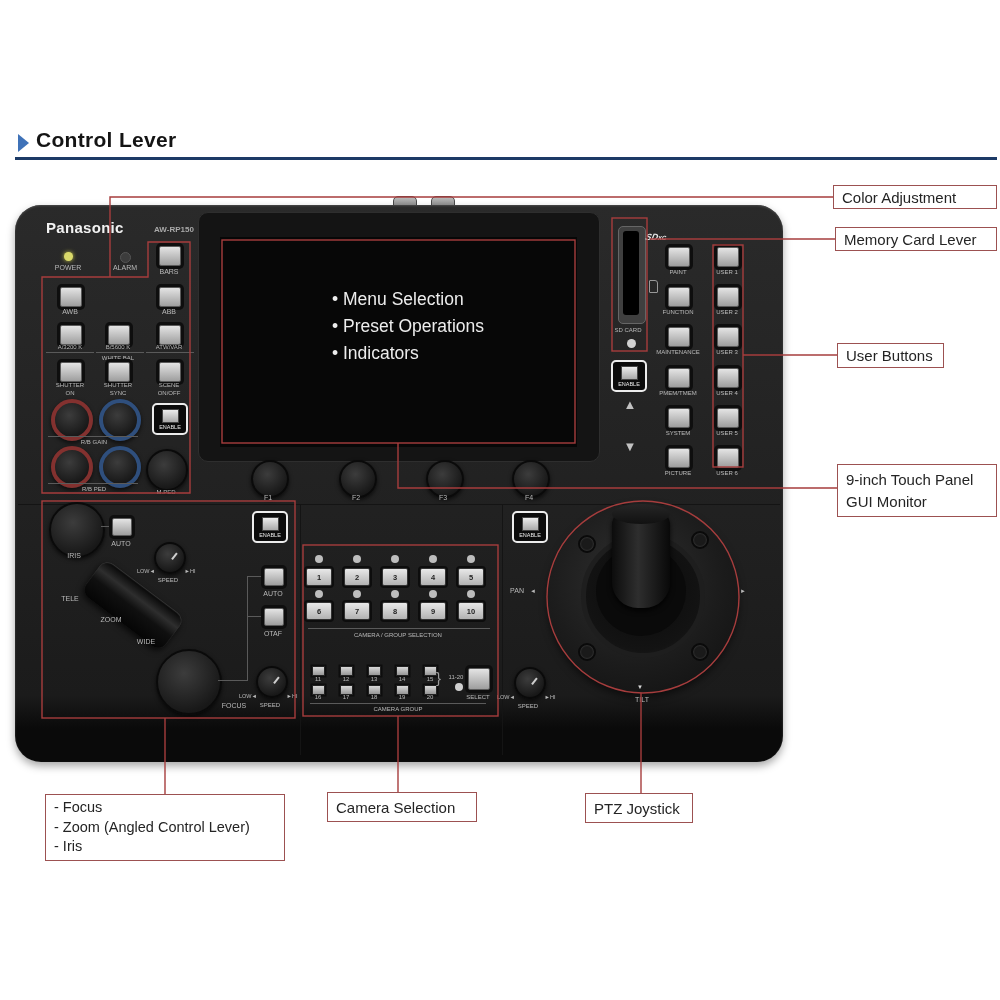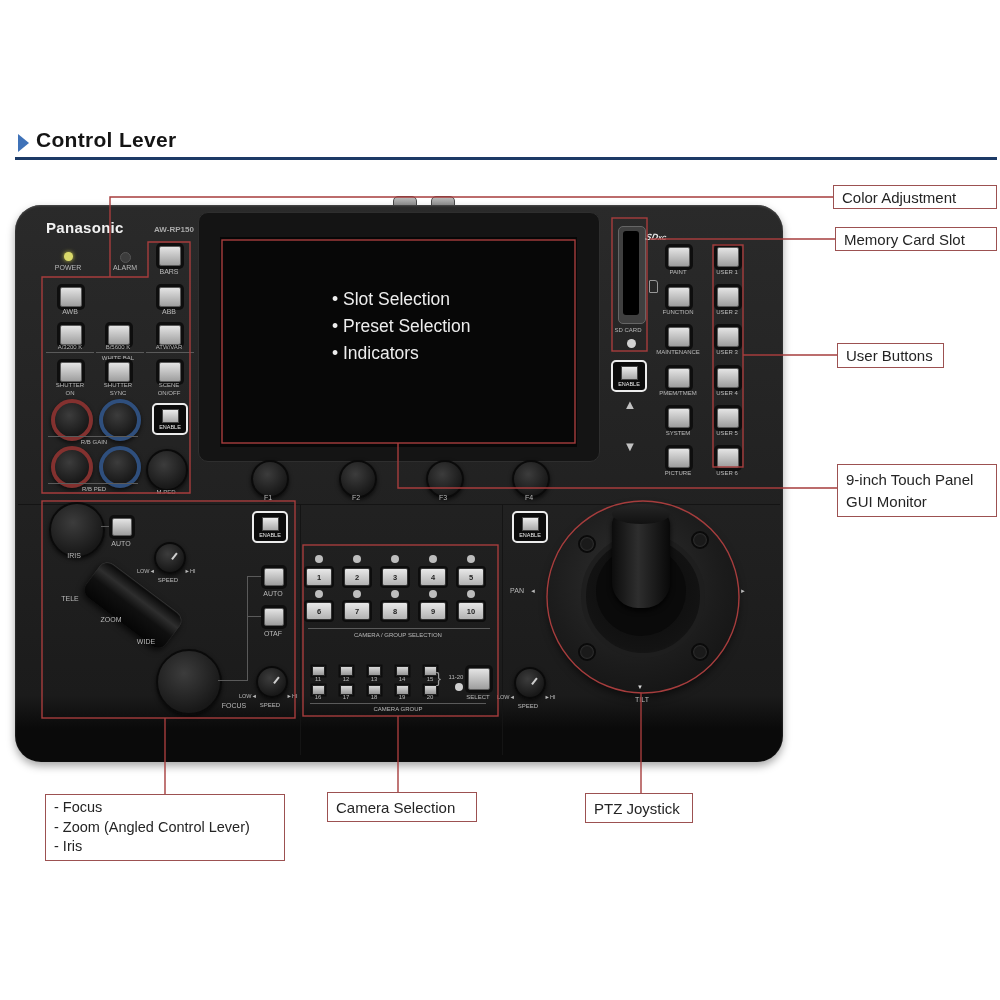--- a/index.html
+++ b/index.html
@@ -103,22 +103,22 @@
   <div class="knob ring-red" style="left:51px;top:446px;width:34px;height:34px;"></div>
   <div class="knob ring-blue" style="left:99px;top:446px;width:34px;height:34px;"></div>
   <div class="knob" style="left:146px;top:449px;width:38px;height:38px;"></div>
   <div class="line" style="left:48px;top:483px;width:90px;height:1px;"></div>
   <div class="lbl sm" style="left:50px;top:486px;width:88px;">R/B PED</div>
   <div class="lbl sm" style="left:144px;top:489px;width:44px;">M.PED</div>
 
   <div class="abs" style="left:198px;top:212px;width:400px;height:248px;background:#141414;border:1px solid #2e2e2e;border-radius:10px;"></div>
   <div class="abs" style="left:220px;top:237px;width:357px;height:210px;background:#070707;"></div>
   <div class="abs" style="left:332px;top:286px;">
-    <div class="bullet-line">Slot Selection</div>
-    <div class="bullet-line">Preset Selection</div>
+    <div class="bullet-line">Menu Selection</div>
+    <div class="bullet-line">Preset Operations</div>
     <div class="bullet-line">Indicators</div>
   </div>
 
   <div class="knob" style="left:251px;top:460px;width:34px;height:34px;"></div>
   <div class="knob" style="left:339px;top:460px;width:34px;height:34px;"></div>
   <div class="knob" style="left:426px;top:460px;width:34px;height:34px;"></div>
   <div class="knob" style="left:512px;top:460px;width:34px;height:34px;"></div>
   <div class="lbl" style="left:248px;top:494px;width:40px;">F1</div>
   <div class="lbl" style="left:336px;top:494px;width:40px;">F2</div>
   <div class="lbl" style="left:423px;top:494px;width:40px;">F3</div>
@@ -293,21 +293,21 @@
       <rect x="42" y="501" width="253" height="217"></rect>
       <path d="M165,718 L165,794"></path>
       <rect x="303" y="545" width="195" height="171"></rect>
       <path d="M398,716 L398,792"></path>
       <circle cx="643" cy="597" r="96"></circle>
       <path d="M641,693 L641,793"></path>
     </g>
   </svg>
 
   <div class="callout" style="left:833px;top:185px;width:164px;height:24px;">Color Adjustment</div>
-  <div class="callout" style="left:835px;top:227px;width:162px;height:24px;">Memory Card Slot</div>
+  <div class="callout" style="left:835px;top:227px;width:162px;height:24px;">Memory Card Lever</div>
   <div class="callout" style="left:837px;top:343px;width:107px;height:25px;">User Buttons</div>
   <div class="callout" style="left:837px;top:464px;width:160px;height:53px;line-height:1.45;">9-inch Touch Panel
 GUI Monitor</div>
   <div class="callout" style="left:45px;top:794px;width:240px;height:67px;font-size:14.5px;line-height:1.35;">- Focus
 - Zoom (Angled Control Lever)
 - Iris</div>
   <div class="callout" style="left:327px;top:792px;width:150px;height:30px;">Camera Selection</div>
   <div class="callout" style="left:585px;top:793px;width:108px;height:30px;">PTZ Joystick</div>
 
 </div>

